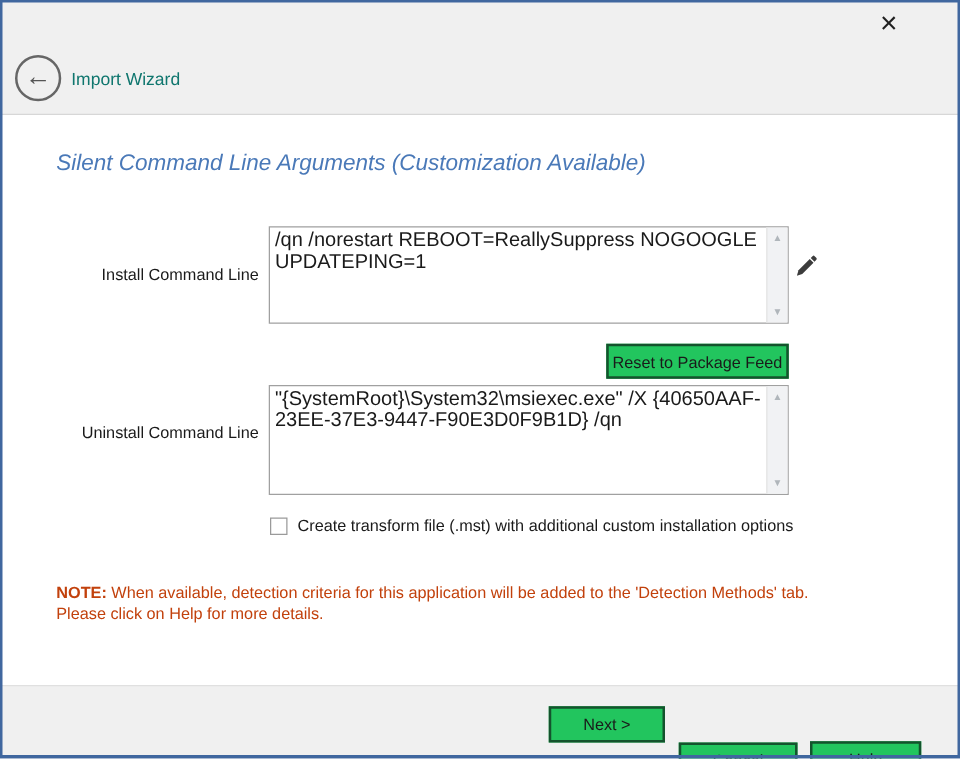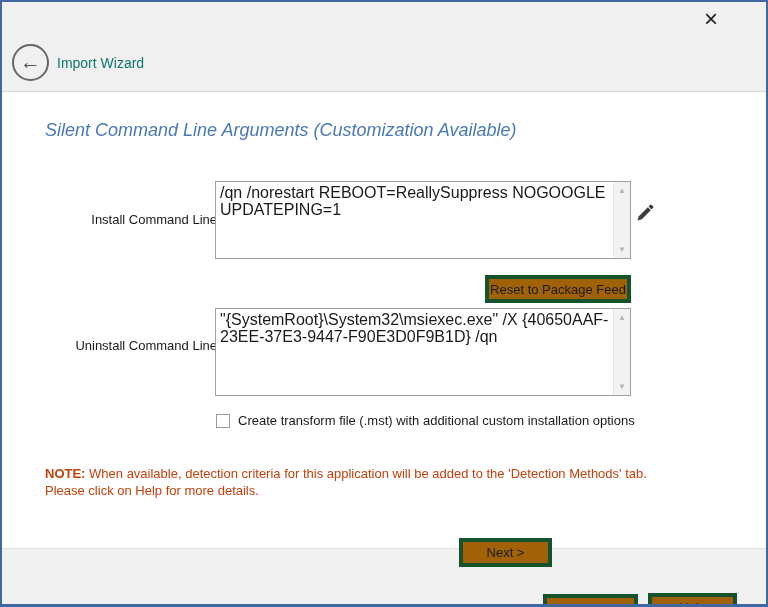--- a/index.html
+++ b/index.html
@@ -67,21 +67,21 @@
   
   .heading {
     position: absolute;
     left: 45px; top: 120px;
     font-size: 18px;
     color: #4a79b8;
     font-style: italic;
   }
   .field-label {
     position: absolute;
-    left: 12px; width: 205px;
+    left: 2px; width: 205px;
     text-align: right;
     font-size: 13px;
     color: #1a1a1a;
   }
   .label-install   { top: 212px; }
   .label-uninstall { top: 338px; }
   .textbox {
     position: absolute;
     left: 215px;
     width: 416px;
@@ -120,22 +120,22 @@
   .vscroll .arrow-down { bottom: 1px; }
   .pencil-icon {
     position: absolute;
     left: 636px; top: 202px;
     width: 18px; height: 20px;
     cursor: pointer;
   }
   .btn {
     position: absolute;
     display: flex; align-items: center; justify-content: center;
-    background: #a16207;
-    border: 4px solid #14532d;
+    background: #22c55e;
+    border: 2px solid #14532d;
     font-size: 13px;
     color: #1a1a1a;
     cursor: pointer;
     font-family: inherit;
   }
   .btn-reset  { left: 485px; top: 275px; width: 146px; height: 28px; }
   .checkbox {
     position: absolute;
     left: 216px; top: 414px;
     width: 14px; height: 14px;
@@ -160,21 +160,21 @@
   }
   .note b { font-weight: bold; }
   
   .footer {
     position: absolute;
     left: 0; top: 548px;
     width: 768px; height: 59px;
     background: #f0f0f0;
     border-top: 1px solid #e0e0e0;
   }
-  .btn-next   { left: 439px; top: 538px; width: 93px; height: 29px; margin-left: 20px; }
+  .btn-next   { left: 439px; top: 565px; width: 93px; height: 29px; }
   .btn-cancel { left: 543px; top: 594px; width: 95px; height: 29px; }
   .btn-help   { left: 648px; top: 593px; width: 89px; height: 29px; }
 </style>
 </head>
 <body>
 
 <div class="window">
   <div class="border-overlay"></div>
 
   <div class="header">

